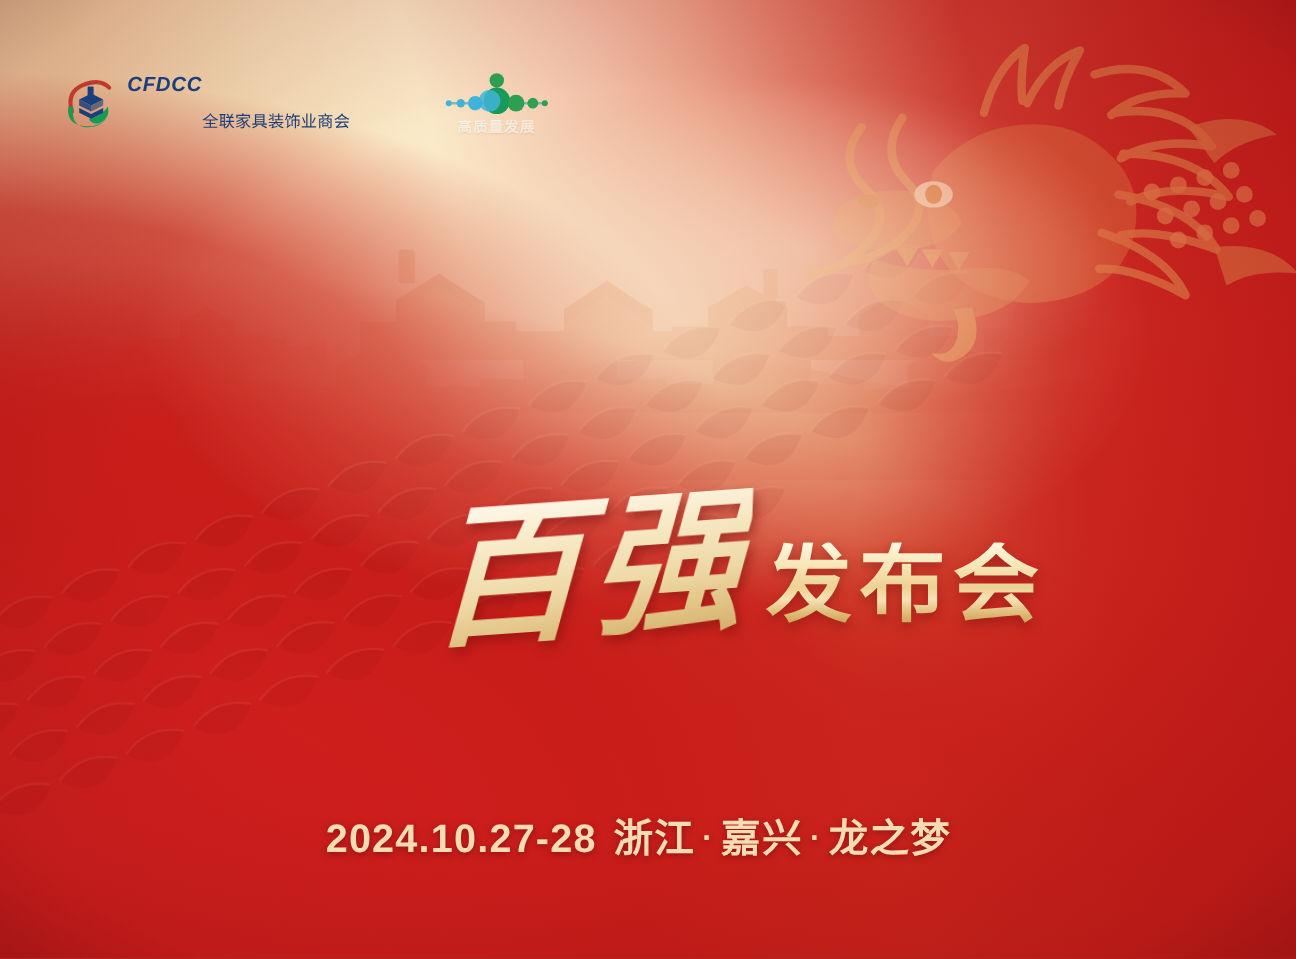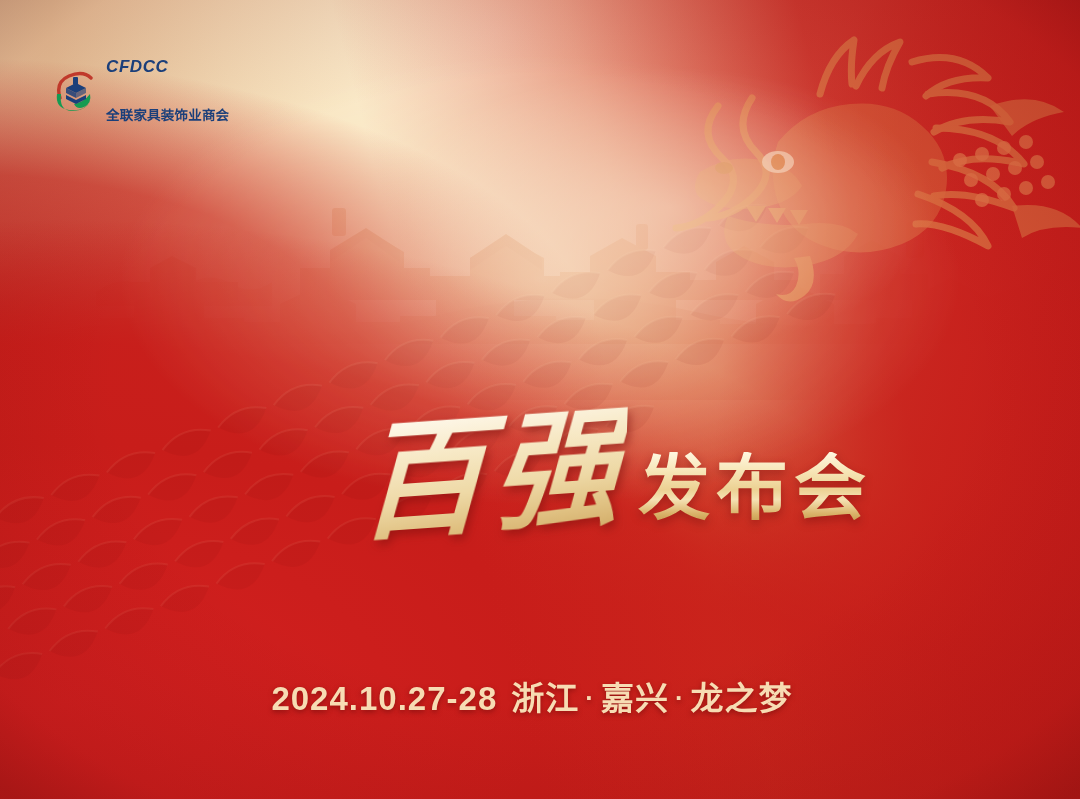--- a/index.html
+++ b/index.html
@@ -78,27 +78,27 @@
     position: absolute;
     left: 52px; top: 58px;
     display: flex;
     align-items: center;
     gap: 72px;
     z-index: 8;
   }
   .logo-cfdcc { display: flex; align-items: center; gap: 8px; }
   .logo-cfdcc .mark { width: 46px; height: 46px; flex: 0 0 46px; }
   .logo-cfdcc .mark svg { width: 100%; height: 100%; display: block; }
-  .logo-cfdcc .words { display: flex; flex-direction: column; line-height: 1.08; }
+  .logo-cfdcc .words { display: flex; line-height: 1.08; }
   .logo-cfdcc .en {
     font-size: 17px; font-weight: 700; font-style: italic;
     color: #1b3f7a; letter-spacing: .6px;
   }
   .logo-cfdcc .cn {
-    font-size: 13.5px; font-weight: 700; color: #1b3f7a; letter-spacing: .2px; margin-top: 33px;
+    font-size: 13.5px; font-weight: 400; color: #1b3f7a; letter-spacing: .2px; margin-top: 33px;
   }
 
   .logo-node { position: relative; width: 100px; height: 56px; }
   .logo-node svg { width: 100%; height: 100%; display: block; }
   .logo-node .sub {
     position: absolute; left: 0; right: 0; top: 38px;
     text-align: center;
     font-size: 12px; font-weight: 700;
     color: rgba(255,255,255,.62);
     letter-spacing: 1px;
@@ -396,20 +396,36 @@
             <rect x="21" y="9" width="5" height="8" rx="1"></rect>
           </g>
         </svg>
       </span>
       <span class="words">
         <span class="en">CFDCC</span>
         <span class="cn">全联家具装饰业商会</span>
       </span>
     </div>
 
+    <div class="logo-node">
+      <svg viewBox="0 0 100 56" aria-hidden="true">
+        <line x1="8" y1="28" x2="92" y2="28" stroke="#2aa6c4" stroke-width="2.2" opacity=".6"></line>
+        <line x1="50" y1="28" x2="50" y2="10" stroke="#2f9e55" stroke-width="2.2" opacity=".6"></line>
+        <circle cx="50" cy="26" r="11" fill="#179a5a"></circle>
+        <circle cx="44" cy="26" r="9" fill="#3fb4d8" opacity=".85"></circle>
+        <circle cx="50" cy="9" r="6" fill="#2f9e55"></circle>
+        <circle cx="66" cy="28" r="7" fill="#2f9e55"></circle>
+        <circle cx="32" cy="28" r="6" fill="#3fb4d8"></circle>
+        <circle cx="80" cy="28" r="4.5" fill="#2f9e55"></circle>
+        <circle cx="20" cy="28" r="3.5" fill="#3fb4d8"></circle>
+        <circle cx="90" cy="28" r="2.5" fill="#2f9e55"></circle>
+        <circle cx="10" cy="28" r="2.5" fill="#3fb4d8"></circle>
+      </svg>
+      <span class="sub">高质量发展</span>
+    </div>
 
   </div>
 
   <div class="headline">
     <div class="line-callig">百强</div>
     <div class="line-event">发布会</div>
   </div>
 
 
   <div class="date-line">

